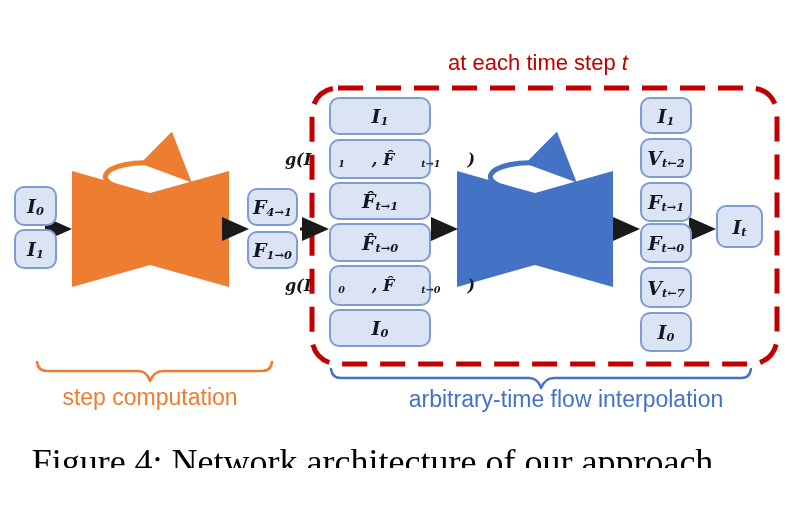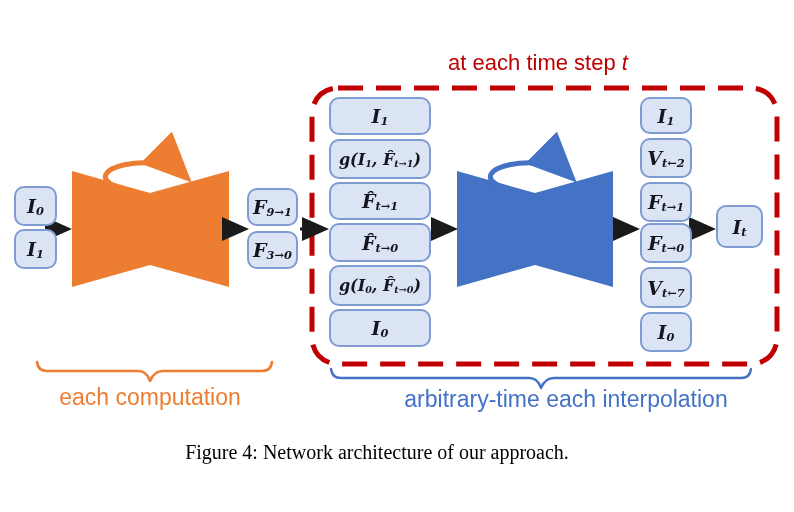--- a/index.html
+++ b/index.html
@@ -9,31 +9,31 @@
   }
   #shapes { position:absolute; left:0; top:0; z-index:1; }
   .box {
     position:absolute; z-index:2; box-sizing:border-box;
     background:#DBE4F4; border:2px solid #7E9BD2; border-radius:10px;
     display:flex; align-items:center; justify-content:center;
     font-family:"DejaVu Serif","Liberation Serif",serif;
     font-style:italic; font-weight:700; font-size:19px; color:#15151F;
     white-space:nowrap;
   }
-  .box.small-font { font-size:16px; }
+  .box.small-font { font-size:16px;gap:27px; }
   .seg-b { display:inline-block; }
   .seg-s { display:inline-block; font-size:0.60em; transform:translateY(0.40em); }
   .seg-n { font-style:normal; }
   .seg-i { font-style:italic; }
   .lbl { position:absolute; z-index:2; text-align:center; }
   #region-label { left:388px; top:50px; width:300px; font-size:22px; color:#C00000; font-weight:500; }
   #flow-label   { left:40px;  top:384px; width:220px; font-size:23px; color:#ED7D31; }
   #interp-label { left:356px; top:386px; width:420px; font-size:23px; color:#4472C4; }
   #caption {
-    left:20px; top:441px; width:714px; font-size:20px; color:#000000;
+    left:20px; top:441px; width:714px; font-size:36px; color:#000000;
     font-family:"Liberation Serif","DejaVu Serif",serif;
   }
 </style>
 </head>
 <body>
 
 <div id="canvas">
 
   <svg id="shapes" width="794" height="512" viewBox="0 0 794 512">
     <defs>
@@ -74,25 +74,25 @@
       <span class="seg-b">I</span>
       <span class="seg-s">0</span>
     </div>
   <div class="box" style="left:14px; top:229px; width:43px; height:40px;">
       <span class="seg-b">I</span>
       <span class="seg-s">1</span>
     </div>
 
   <div class="box" style="left:247px; top:188px; width:51px; height:38px;">
       <span class="seg-b">F</span>
-      <span class="seg-s">9→1</span>
+      <span class="seg-s">4→1</span>
     </div>
   <div class="box" style="left:247px; top:231px; width:51px; height:38px;">
       <span class="seg-b">F</span>
-      <span class="seg-s">3→0</span>
+      <span class="seg-s">1→0</span>
     </div>
 
   <div class="box" style="left:329px; top:97px;  width:102px; height:38px;">
       <span class="seg-b">I</span>
       <span class="seg-s">1</span>
     </div>
   <div class="box small-font" style="left:329px; top:139px; width:102px; height:40px;">
       <span class="seg-b">g(I</span>
       <span class="seg-s">1</span>
       <span class="seg-b">, F̂</span>
@@ -142,17 +142,17 @@
   <div class="box" style="left:640px; top:312px; width:52px; height:40px;">
       <span class="seg-b">I</span>
       <span class="seg-s">0</span>
     </div>
 
   <div class="box" style="left:716px; top:205px; width:47px; height:43px;">
       <span class="seg-b">I</span>
       <span class="seg-s">t</span>
     </div>
 
-  <div id="flow-label" class="lbl">each computation</div>
-  <div id="interp-label" class="lbl">arbitrary-time each interpolation</div>
+  <div id="flow-label" class="lbl">step computation</div>
+  <div id="interp-label" class="lbl">arbitrary-time flow interpolation</div>
 
   <div id="caption" class="lbl">Figure 4: Network architecture of our approach.</div>
 </div>
 
 </body></html>

